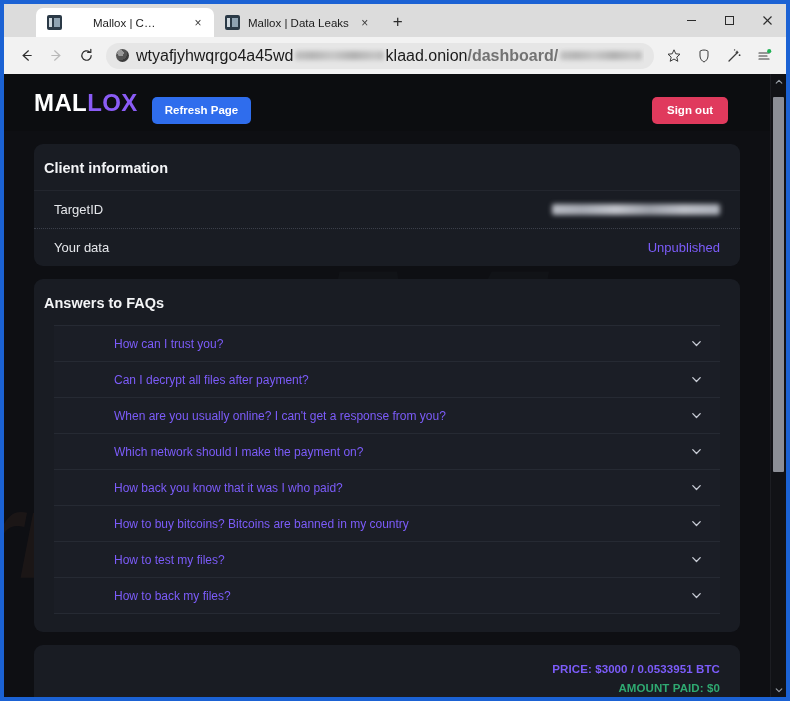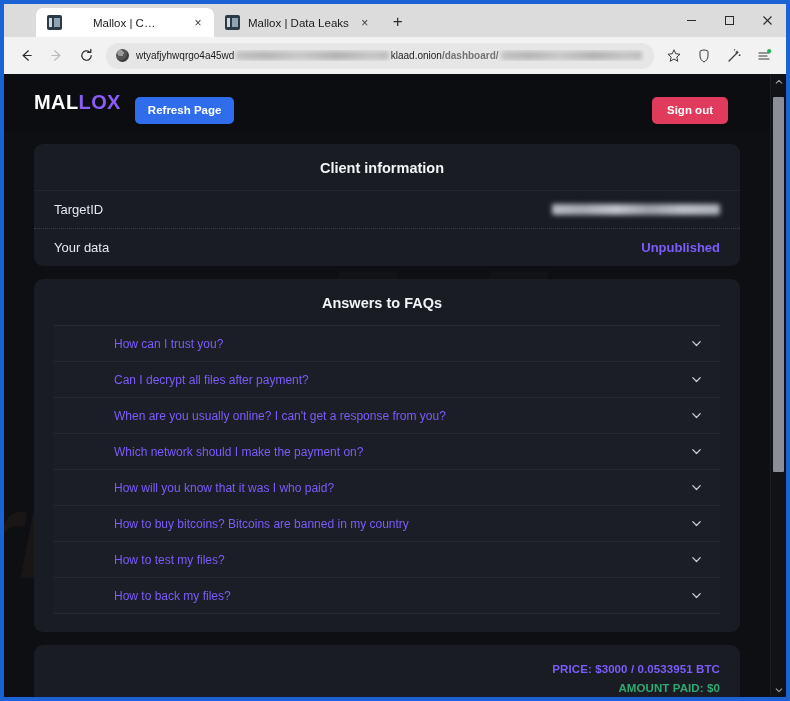--- a/index.html
+++ b/index.html
@@ -165,21 +165,21 @@
   }
 
   .onion-icon {
     width: 13px; height: 13px;
     border-radius: 50%;
     background: radial-gradient(circle at 35% 32%, #9a9a9a 0 25%, #555 26% 55%, #3b3b3b 56%);
     flex: none;
   }
 
   .urltext {
-    font-size: 10px;
+    font-size: 16px;
     color: #1b1b1b;
     white-space: nowrap;
     display: flex;
     align-items: center;
     overflow: hidden;
   }
   .url-dim { color: #737373; font-weight: bold; }
   .url-blur {
     display: inline-block;
     height: 9px;
@@ -258,21 +258,21 @@
     position: relative;
     z-index: 2;
     height: 57px;
     background: #0c0d10;
     display: flex;
     align-items: center;
     padding: 0 42px 0 30px;
   }
 
   .logo {
-    font-size: 20px;
+    font-size: 24px;
     font-weight: 700;
     letter-spacing: 0.4px;
     flex: none;
     margin-right: 14px;
   }
   .logo .p1 { color: #ffffff; }
   .logo .p2 { color: #8b5cf6; }
 
   .btn {
     border: none;
@@ -304,36 +304,35 @@
     border-radius: 9px;
     margin-top: 13px;
     overflow: hidden;
   }
 
   .card-title {
     font-size: 14.5px;
     font-weight: 700;
     color: #f3f4f6;
     padding: 16px 20px 14px 10px;
-    text-align: center;
   }
   .card-title.sep { border-bottom: 1px solid #23262e; }
 
   .kv-row {
     display: flex;
     align-items: center;
     justify-content: space-between;
     padding: 11px 20px;
     font-size: 13px;
     color: #e5e7eb;
   }
   .kv-row.dotted { border-top: 1px dotted #3b3f4a; }
 
   .kv-key { color: #e5e7eb; }
-  .kv-val-link { color: #7c5cfa; font-weight: bold; }
+  .kv-val-link { color: #7c5cfa; }
 
   .blurval {
     width: 168px; height: 11px;
     border-radius: 2px;
     background: linear-gradient(90deg,#b9bcc4,#a7abb4 18%,#c3c6cd 38%,#9ea2ab 58%,#bdc0c8 78%,#aeb2bb);
     filter: blur(2.4px);
   }
 
   .faq-list {
     padding: 0 20px 18px 20px;
@@ -572,21 +571,21 @@
               <div class="faq-item">
                 <span class="faq-q">Which network should I make the payment on?</span>
                 <span class="chev">
                     <svg width="13" height="13" viewBox="0 0 14 14">
                       <path d="M3 5 L7 9.2 L11 5" fill="none" stroke="#c6cad3" stroke-width="1.4" stroke-linecap="round" stroke-linejoin="round"></path>
                     </svg>
                   </span>
               </div>
 
               <div class="faq-item">
-                <span class="faq-q">How will you know that it was I who paid?</span>
+                <span class="faq-q">How back you know that it was I who paid?</span>
                 <span class="chev">
                     <svg width="13" height="13" viewBox="0 0 14 14">
                       <path d="M3 5 L7 9.2 L11 5" fill="none" stroke="#c6cad3" stroke-width="1.4" stroke-linecap="round" stroke-linejoin="round"></path>
                     </svg>
                   </span>
               </div>
 
               <div class="faq-item">
                 <span class="faq-q">How to buy bitcoins? Bitcoins are banned in my country</span>
                 <span class="chev">

